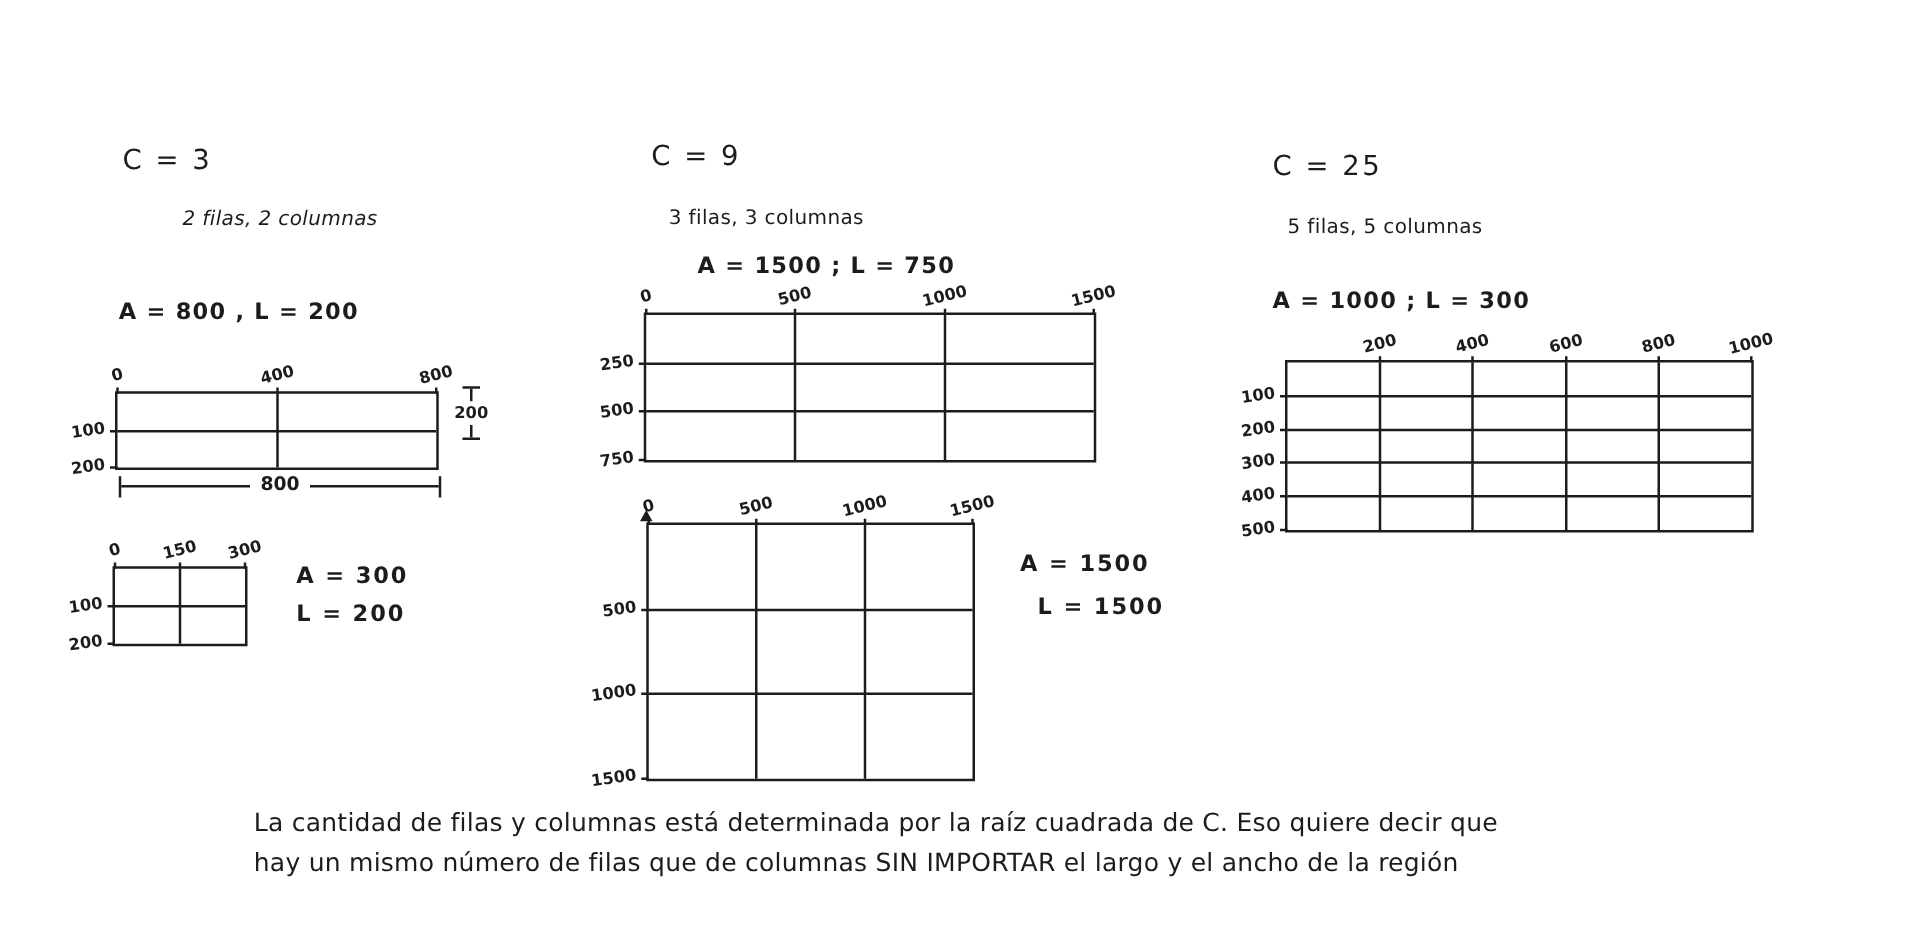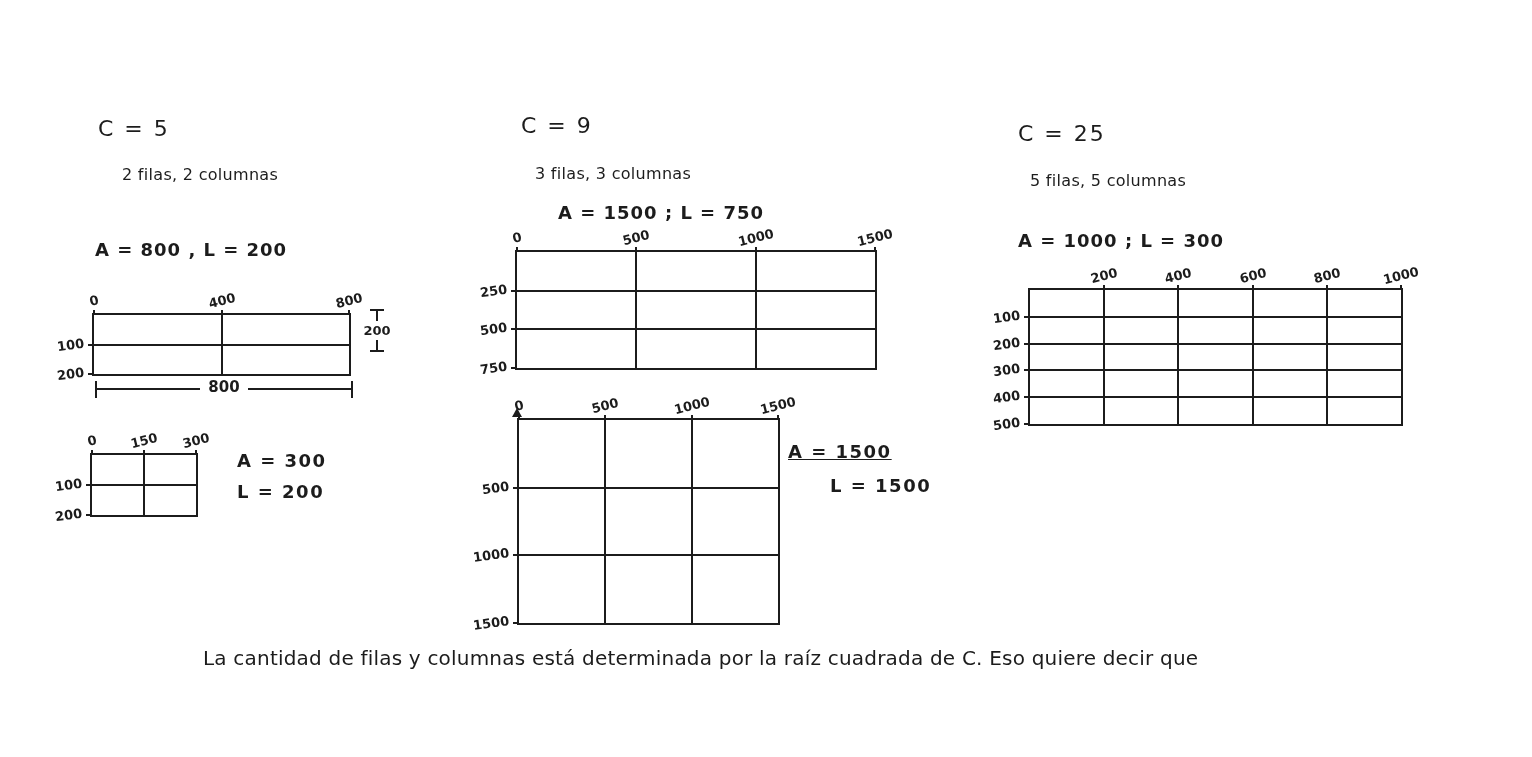--- a/index.html
+++ b/index.html
@@ -59,22 +59,22 @@
   .axis-arrow { position: absolute; left: 512px; top: 408px; width: 0; height: 0;
                 border-left: 5px solid transparent; border-right: 5px solid transparent;
                 border-bottom: 9px solid var(--ink); }
 </style>
 </head>
 <body>
 
 <div class="canvas">
 
 
-  <div class="abs c-label" style="left:98px; top:116px;">C = 5</div>
-  <div class="abs dims-label" style="left:122px; top:165px;">2 filas, 2 columnas</div>
+  <div class="abs c-label" style="left:98px; top:116px;">C = 3</div>
+  <div class="abs dims-label" style="left:146px; top:165px;font-style:italic;">2 filas, 2 columnas</div>
   <div class="abs params-label" style="left:95px; top:239px;">A = 800 ,   L = 200</div>
 
   <div class="grid" id="grid-c4-main">
       <div class="hline" style="top: 50%;"></div>
       <div class="vline" style="left: 50%;"></div>
       <div class="xmark" style="left: 0%;"></div>
       <div class="xtick" style="left: 0%;">0</div>
       <div class="xmark" style="left: 50%;"></div>
       <div class="xtick" style="left: 50%;">400</div>
       <div class="xmark" style="left: 100%;"></div>
@@ -160,21 +160,21 @@
       <div class="xmark" style="left: 100%;"></div>
       <div class="xtick" style="left: 100%;">1500</div>
       <div class="ymark" style="top: 33.33%;"></div>
       <div class="ytick" style="top: 33.33%;">500</div>
       <div class="ymark" style="top: 66.67%;"></div>
       <div class="ytick" style="top: 66.67%;">1000</div>
       <div class="ymark" style="top: 100%;"></div>
       <div class="ytick" style="top: 100%;">1500</div>
     </div>
 
-  <div class="abs side-note" style="left:788px; top:441px;text-decoration:underline;">A = 1500</div>
+  <div class="abs side-note" style="left:816px; top:441px;">A = 1500</div>
   <div class="abs side-note" style="left:830px; top:475px;">L = 1500</div>
 
   <div class="abs c-label" style="left:1018px; top:121px;">C = 25</div>
   <div class="abs dims-label" style="left:1030px; top:171px;">5 filas, 5 columnas</div>
   <div class="abs params-label" style="left:1018px; top:230px;">A = 1000  ;   L = 300</div>
 
   <div class="grid" id="grid-c25">
       <div class="hline" style="top: 20%;"></div>
       <div class="hline" style="top: 40%;"></div>
       <div class="hline" style="top: 60%;"></div>
@@ -199,14 +199,15 @@
       <div class="ytick" style="top: 40%;">200</div>
       <div class="ymark" style="top: 60%;"></div>
       <div class="ytick" style="top: 60%;">300</div>
       <div class="ymark" style="top: 80%;"></div>
       <div class="ytick" style="top: 80%;">400</div>
       <div class="ymark" style="top: 100%;"></div>
       <div class="ytick" style="top: 100%;">500</div>
     </div>
 
   <div class="abs footer-line" style="left:203px; top:646px;">La cantidad de filas y columnas está determinada por la raíz cuadrada de C. Eso quiere decir que</div>
+  <div class="abs footer-line" style="left:203px; top:678px;">hay un mismo número de filas que de columnas SIN IMPORTAR el largo y el ancho de la región</div>
 
 </div>
 
 </body></html>

